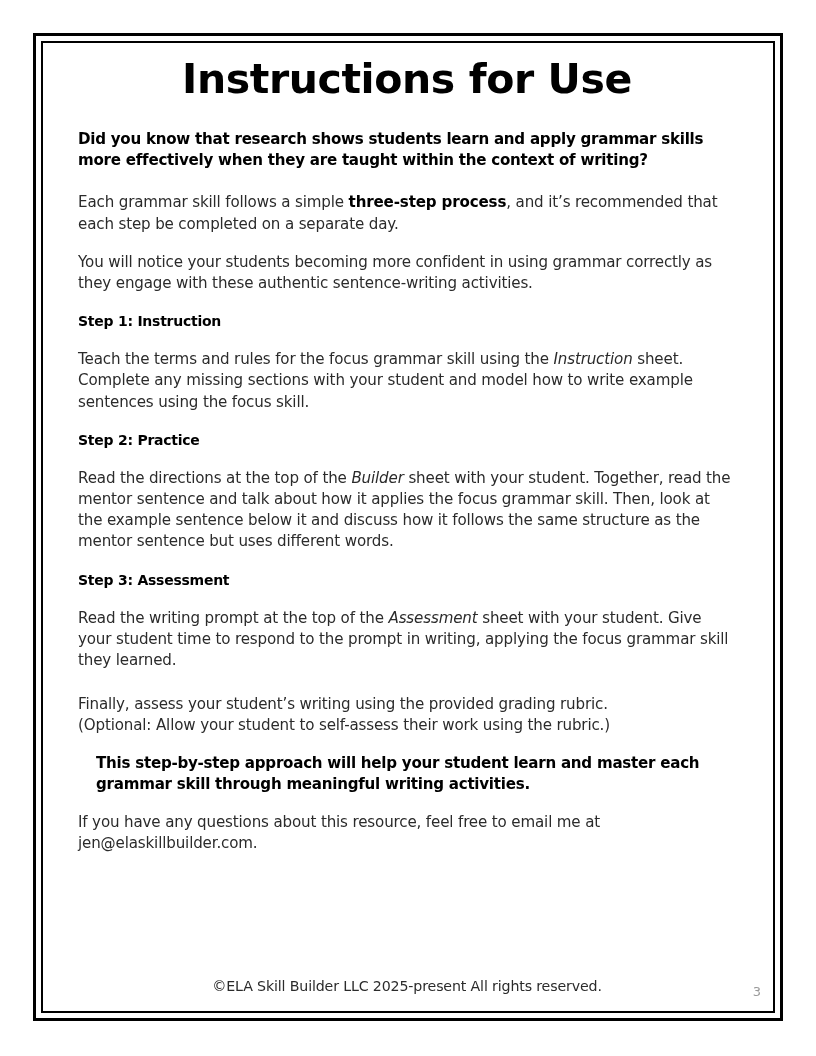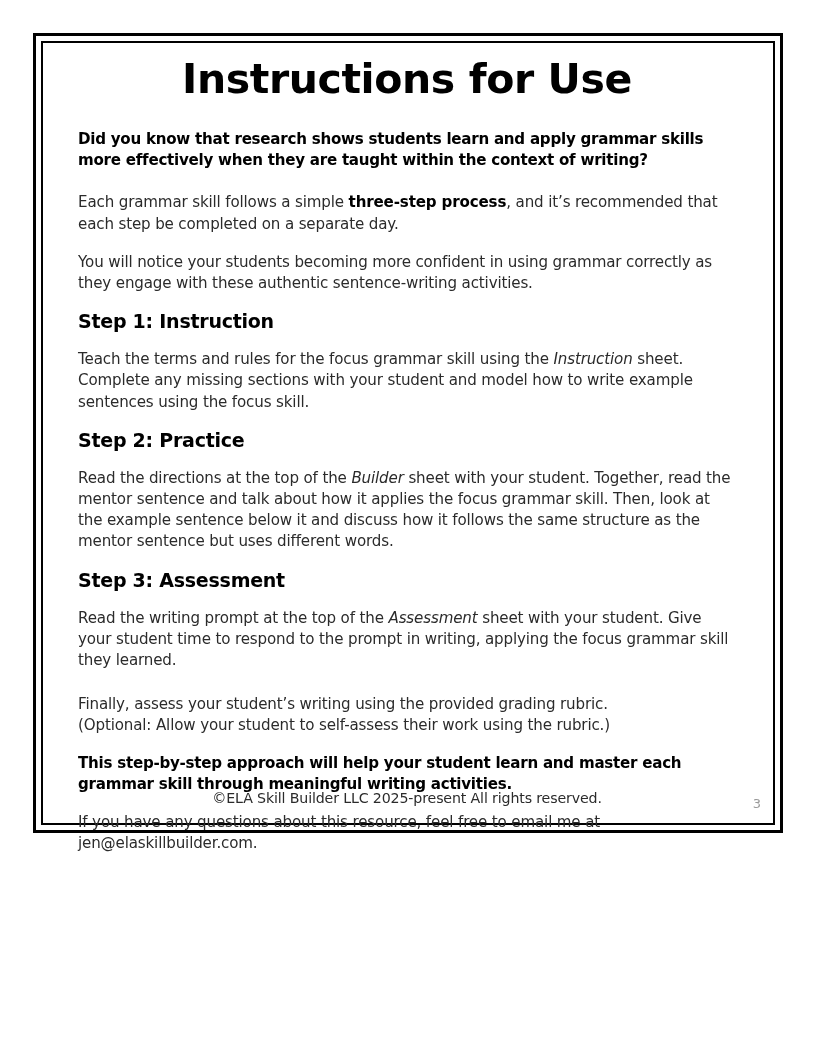--- a/index.html
+++ b/index.html
@@ -15,21 +15,21 @@
     position: relative;
     overflow: hidden;
   }
 
   
   #page-frame-outer {
     position: absolute;
     left: 33px;
     top: 33px;
     width: 750px;
-    height: 800px;
+    height: 988px;
     border: 3px solid #000000;
     box-sizing: border-box;
     background: #ffffff;
   }
   #page-frame-inner {
     position: absolute;
     left: 5px;
     top: 5px;
     right: 5px;
     bottom: 5px;
@@ -74,30 +74,31 @@
   .para.lead {
     font-weight: bold;
     color: #000000;
     margin-bottom: 21px;
     letter-spacing: -0.25px;
   }
   .para.emphasis {
     font-weight: bold;
     color: #000000;
     letter-spacing: -0.25px;
+    margin-left: 18px;
   }
   .para.tight {
     margin-bottom: 16px;
     margin-top: 23px;
   }
 
   .step-heading {
     font-family: "DejaVu Sans", sans-serif;
     font-weight: bold;
-    font-size: 19px;
+    font-size: 14px;
     line-height: 20px;
     color: #000000;
     margin: 0 0 18px 0;
     letter-spacing: -0.25px;
   }
 
   .it { font-style: italic; }
   .bd { font-weight: bold; color: #000000; }
 
   

